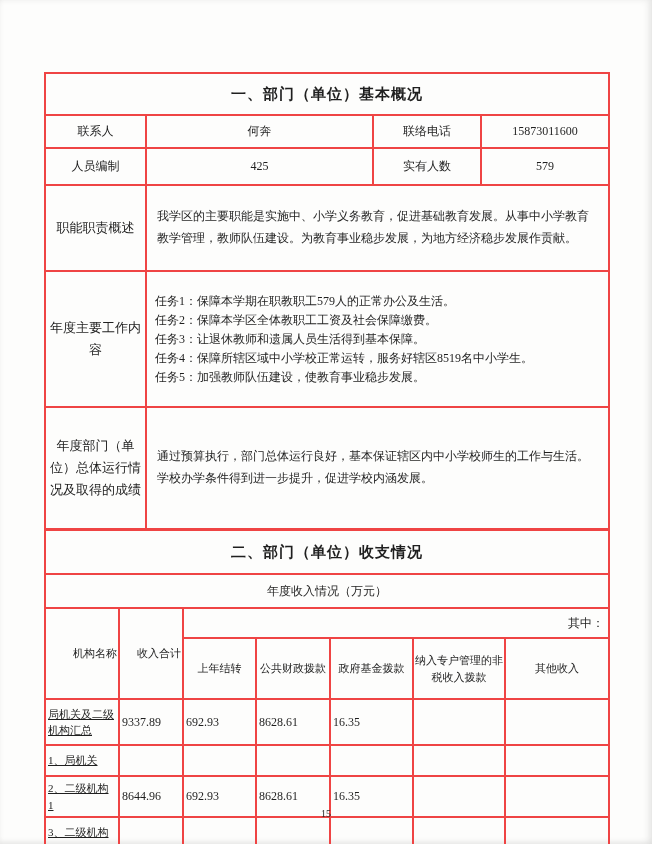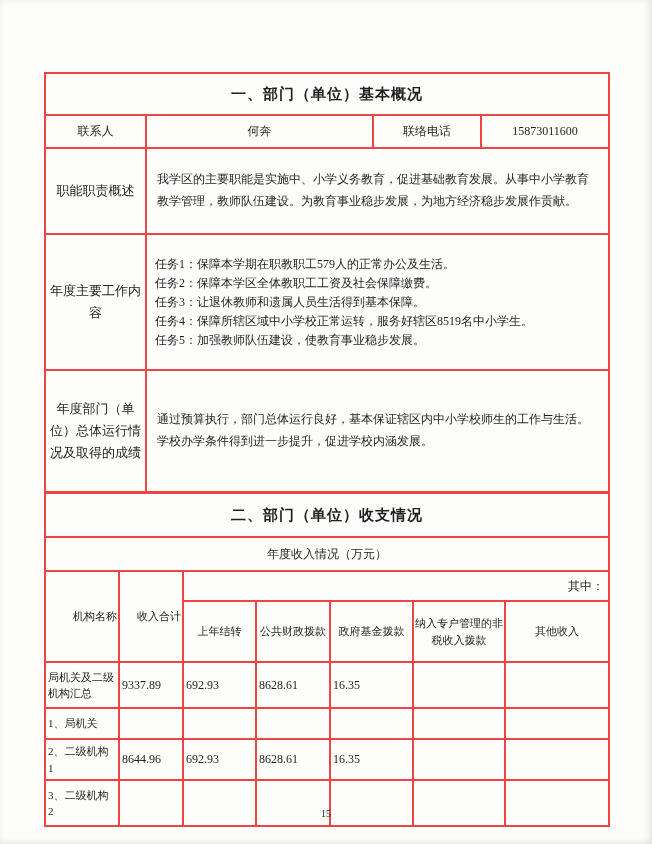--- a/index.html
+++ b/index.html
@@ -16,21 +16,21 @@
     border:2px solid #ef4444;font-size:12px;padding:2px 4px;vertical-align:middle;
     overflow:hidden;word-break:break-all;
   }
   .sec-title{font-size:15px;font-weight:bold;text-align:center;letter-spacing:1px;}
   .c{text-align:center;}
   .label{text-align:center;font-size:13px;padding:2px 2px;line-height:1.7;}
   .para{padding:4px 10px;line-height:1.8;text-align:left;}
   .tasks{padding:4px 8px;text-align:left;}
   .tasks div{line-height:19px;}
   .head{text-align:center;font-size:11px;padding:2px 1px;line-height:1.5;}
-  .org{font-size:11px;padding:2px 2px;line-height:1.5;text-align:left;}
+  .org{font-size:11px;padding:2px 2px;line-height:1.5;text-align:left;text-decoration:underline;}
   .num{padding:2px 2px;text-align:left;}
   .r-t1 td{height:36px;}
   .r-contact td{height:27px;}
   .r-staff td{height:31px;}
   .r-duty td{height:76px;}
   .r-work td{height:126px;}
   .r-perf td{height:112px;}
   .r-t2 td{height:38px;}
   .r-sub td{height:28px;font-family:Liberation Mono, monospace;}
   .r-among td{height:24px;text-align:right;}
@@ -56,20 +56,26 @@
       </colgroup>
       <tbody>
         <tr class="r-t1">
           <td colspan="4" class="sec-title">一、部门（单位）基本概况</td>
         </tr>
         <tr class="r-contact">
           <td class="c">联系人</td>
           <td class="c">何奔</td>
           <td class="c">联络电话</td>
           <td class="c">15873011600</td>
+        </tr>
+        <tr class="r-staff">
+          <td class="c">人员编制</td>
+          <td class="c">425</td>
+          <td class="c">实有人数</td>
+          <td class="c">579</td>
         </tr>
         <tr class="r-duty">
           <td class="label">职能职责概述</td>
           <td colspan="3" class="para">我学区的主要职能是实施中、小学义务教育，促进基础教育发展。从事中小学教育教学管理，教师队伍建设。为教育事业稳步发展，为地方经济稳步发展作贡献。</td>
         </tr>
         <tr class="r-work">
           <td class="label">年度主要工作内容</td>
           <td colspan="3" class="tasks">
             <div>任务1：保障本学期在职教职工579人的正常办公及生活。</div>
             <div>任务2：保障本学区全体教职工工资及社会保障缴费。</div>

